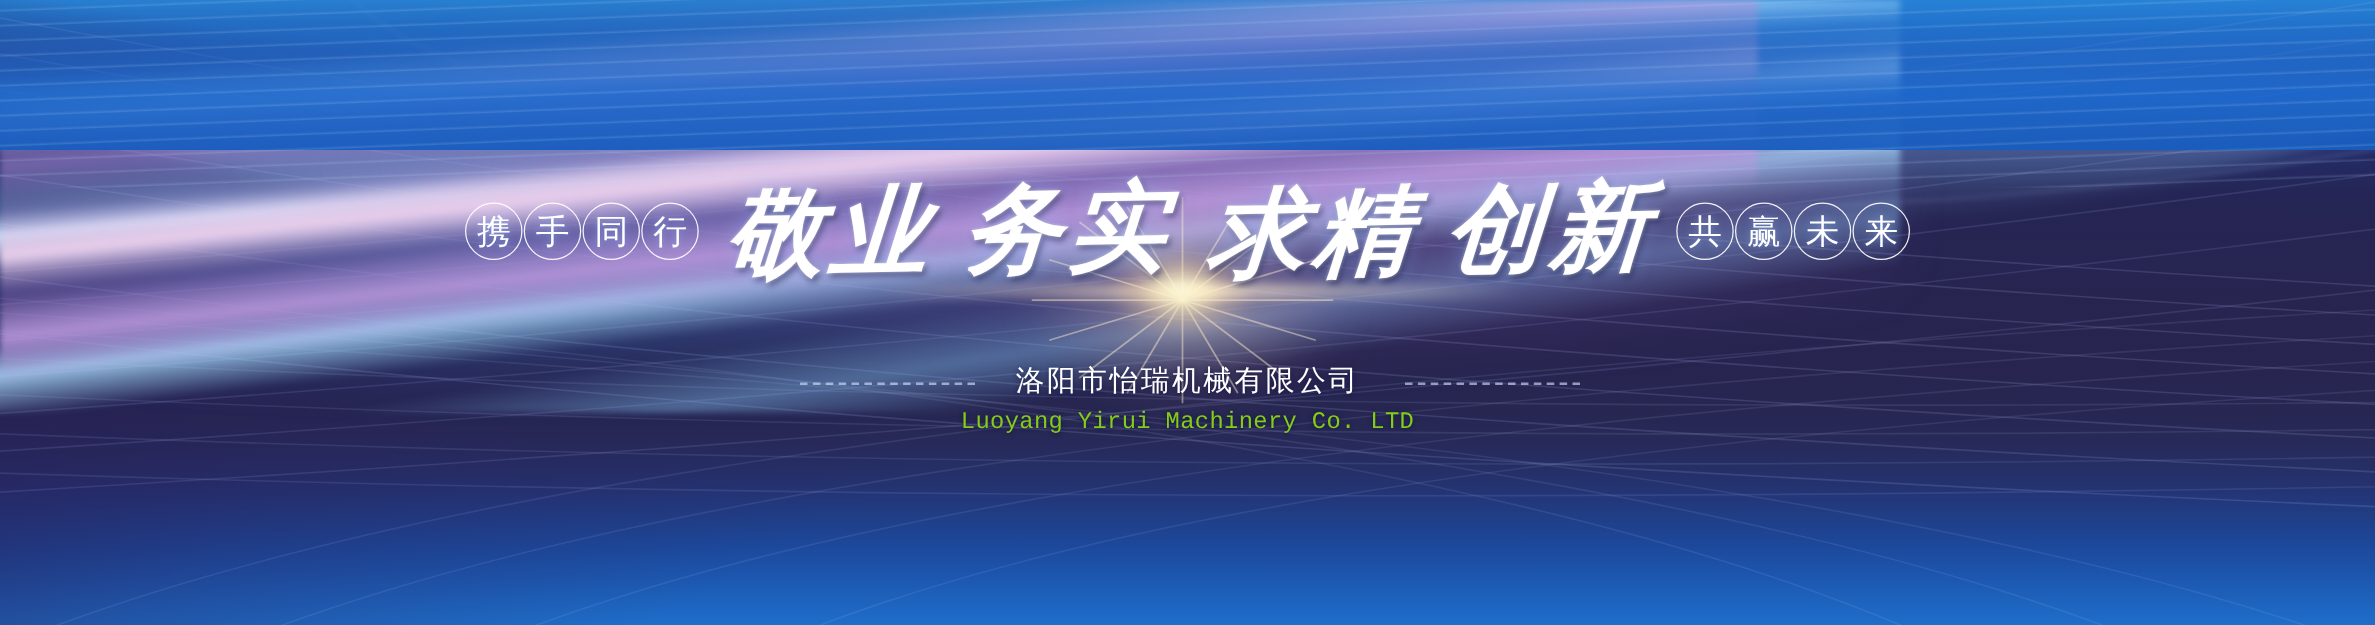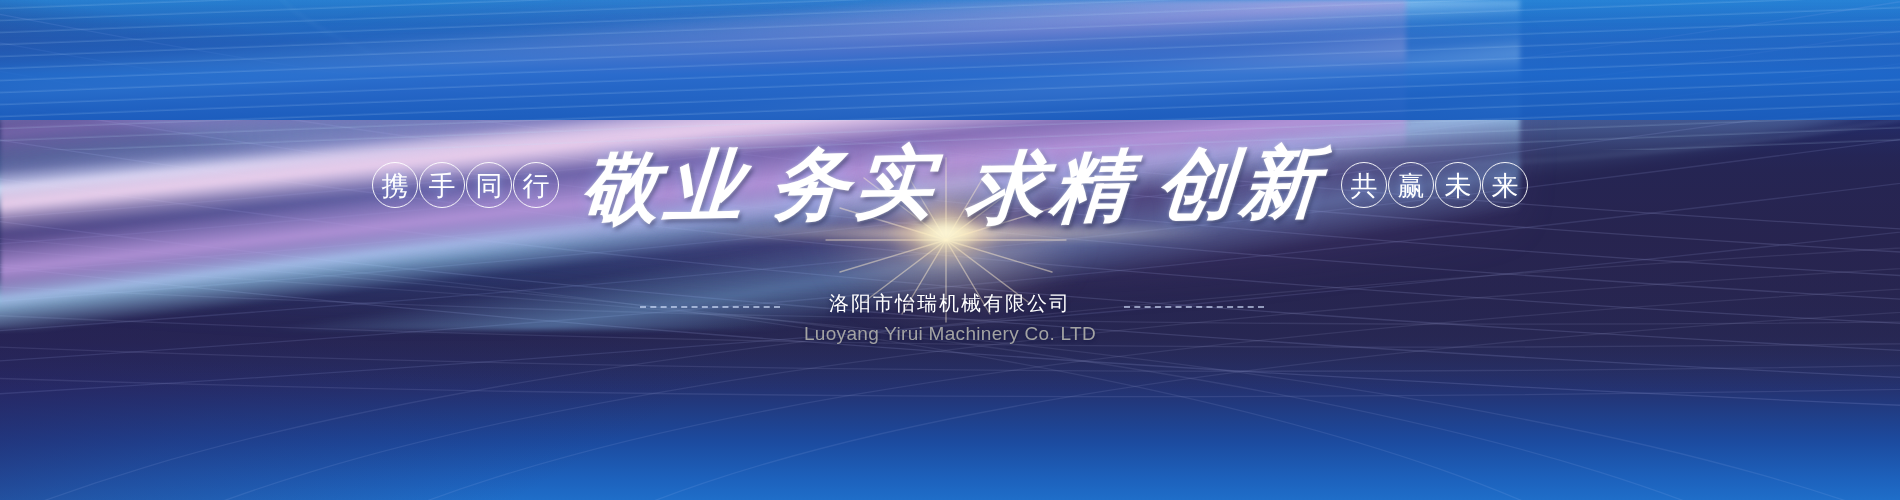--- a/index.html
+++ b/index.html
@@ -249,33 +249,33 @@
     position: absolute;
     left: 0; right: 0;
     top: 290px;
     display: flex;
     flex-direction: column;
     align-items: center;
   }
 
   .company-cn {
     color: #ffffff;
-    font-size: 20px;
+    font-size: 23px;
     letter-spacing: 2px;
     font-family: "DejaVu Sans", "Liberation Sans", sans-serif;
     text-shadow: 0 1px 4px rgba(10,16,60,0.7);
     line-height: 1.35;
   }
 
   .company-en {
-    color: #a3a3a3;
+    color: #84cc16;
     font-size: 19px;
     letter-spacing: 0.3px;
     margin-top: 4px;
-    font-family: Liberation Sans, sans-serif;
+    font-family: Liberation Mono, monospace;
     text-shadow: 0 1px 4px rgba(10,16,60,0.7);
     line-height: 1.35;
   }
 
   .dash-line {
     position: absolute;
     top: 16px;
     height: 0;
     border-top: 2px dashed rgba(215,228,255,0.62);
     width: 140px;

